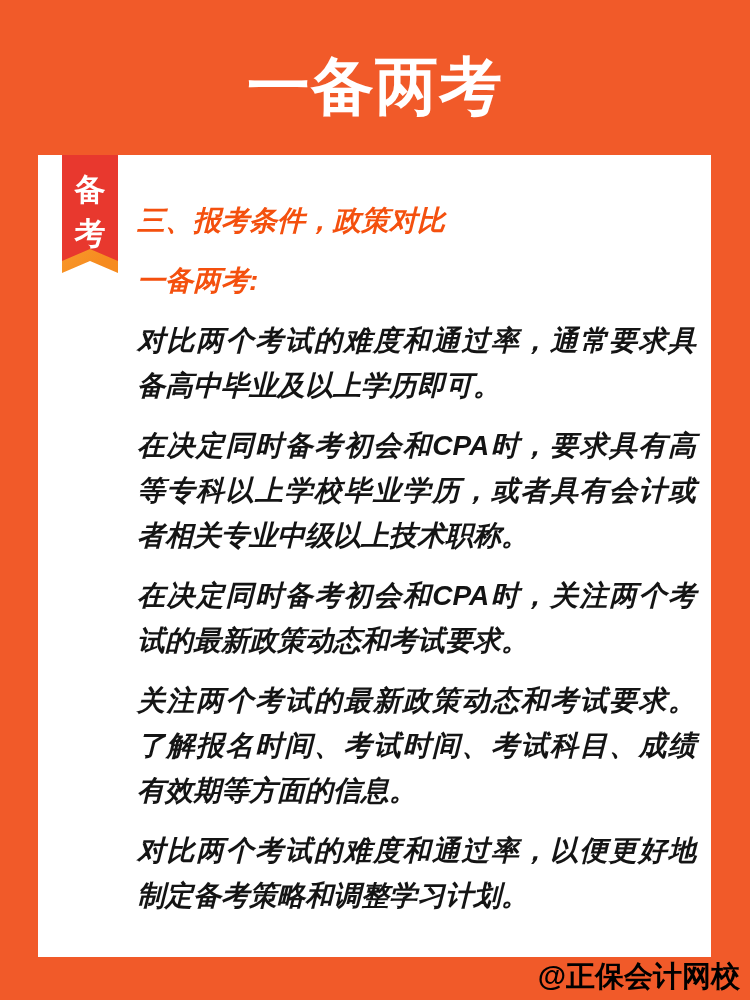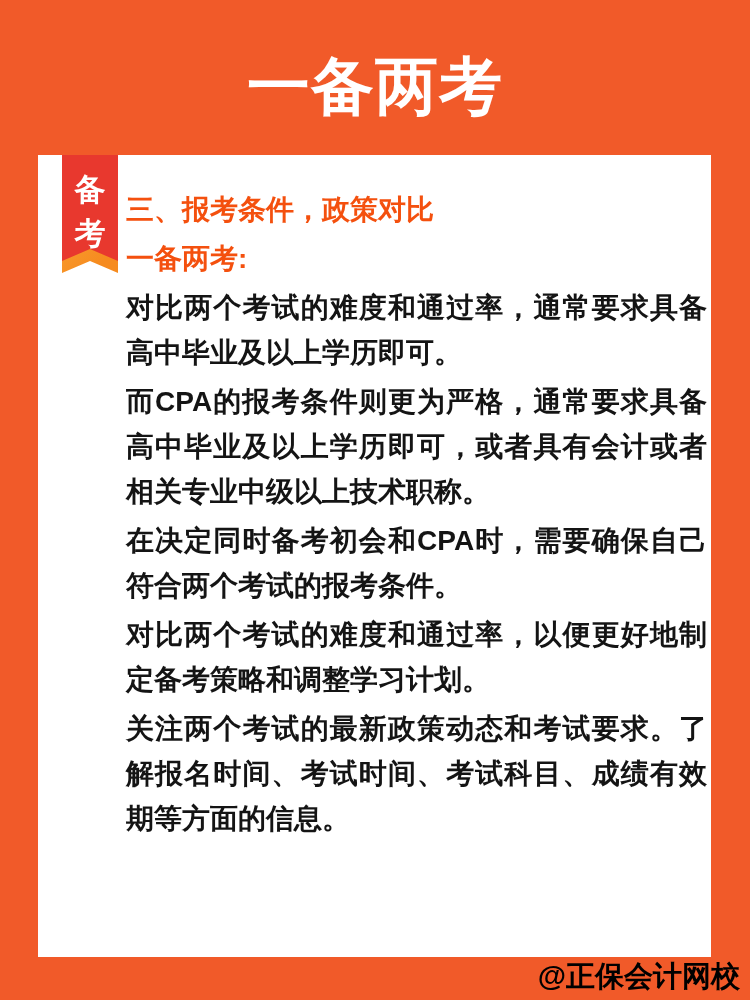--- a/index.html
+++ b/index.html
@@ -64,21 +64,21 @@
   .content{
     position:absolute;
     left:84px;top:28px;
     width:589px;
     font-size:28px;
     font-weight:900;
     line-height:45px;
     color:#141414;
     text-align:justify;
   }
-  .content p{margin:4px;padding:0;}
+  .content p{margin:15px;padding:0;font-style:italic;}
   .heading, .subheading{
     color:#F4500E;
   }
   
   .watermark{
     position:absolute;
     right:10px;top:958px;
     color:#000000;
     font-size:29px;
     font-weight:900;
@@ -101,23 +101,23 @@
       <div class="ribbon-label">
         <span>备</span>
         <span>考</span>
       </div>
     </div>
 
     <div class="content">
       <p class="heading">三、报考条件，政策对比</p>
       <p class="subheading">一备两考:</p>
       <p class="paragraph">对比两个考试的难度和通过率，通常要求具备高中毕业及以上学历即可。</p>
-      <p class="paragraph">而CPA的报考条件则更为严格，通常要求具备高中毕业及以上学历即可，或者具有会计或者相关专业中级以上技术职称。</p>
-      <p class="paragraph">在决定同时备考初会和CPA时，需要确保自己符合两个考试的报考条件。</p>
+      <p class="paragraph">在决定同时备考初会和CPA时，要求具有高等专科以上学校毕业学历，或者具有会计或者相关专业中级以上技术职称。</p>
+      <p class="paragraph">在决定同时备考初会和CPA时，关注两个考试的最新政策动态和考试要求。</p>
+      <p class="paragraph">关注两个考试的最新政策动态和考试要求。了解报名时间、考试时间、考试科目、成绩有效期等方面的信息。</p>
       <p class="paragraph">对比两个考试的难度和通过率，以便更好地制定备考策略和调整学习计划。</p>
-      <p class="paragraph">关注两个考试的最新政策动态和考试要求。了解报名时间、考试时间、考试科目、成绩有效期等方面的信息。</p>
     </div>
 
   </div>
 
   <div class="watermark">@正保会计网校</div>
 
 </div>
 
 </body></html>

